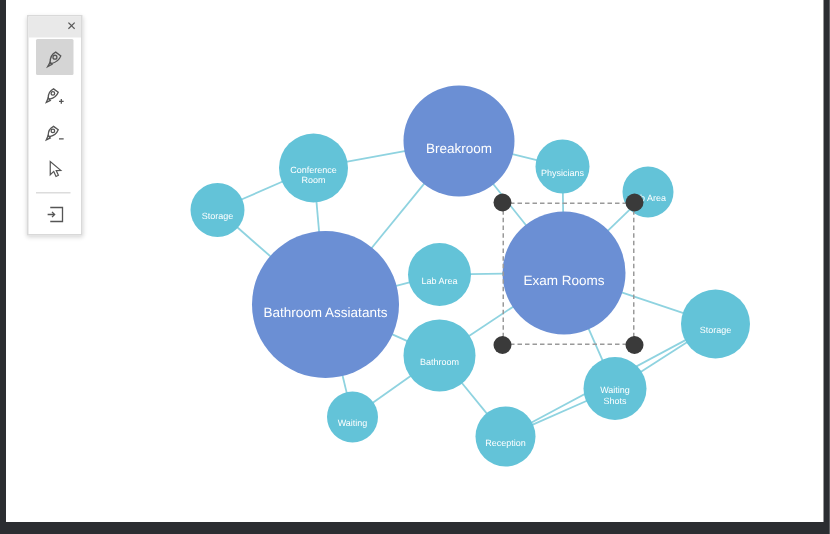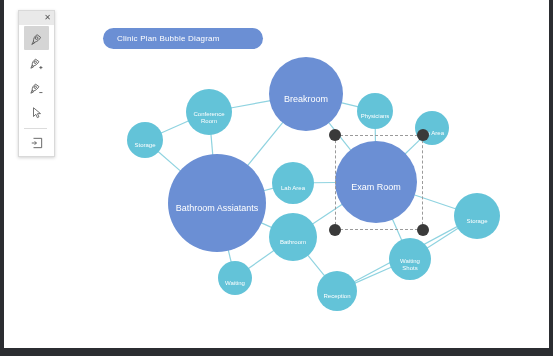--- a/index.html
+++ b/index.html
@@ -111,21 +111,21 @@
       </svg>
 
     <div id="bubbles">
         <div class="bubble big" style="left: 265px; top: 57px; width: 74px; height: 74px; font-size: 9px;">
           <span class="lbl">Breakroom</span>
         </div>
         <div class="bubble big" style="left: 164px; top: 154px; width: 98px; height: 98px; font-size: 9px;">
           <span class="lbl">Bathroom Assiatants</span>
         </div>
         <div class="bubble big" style="left: 331px; top: 141px; width: 82px; height: 82px; font-size: 9px;">
-          <span class="lbl">Exam Room</span>
+          <span class="lbl">Exam Rooms</span>
         </div>
         <div class="bubble small" style="left: 182px; top: 89px; width: 46px; height: 46px; font-size: 6px;">
           <span class="lbl">Conference Room</span>
         </div>
         <div class="bubble small" style="left: 123px; top: 122px; width: 36px; height: 36px; font-size: 6px;">
           <span class="lbl">Storage</span>
         </div>
         <div class="bubble small" style="left: 353px; top: 93px; width: 36px; height: 36px; font-size: 6px;">
           <span class="lbl">Physicians</span>
         </div>
@@ -153,23 +153,20 @@
       </div>
 
     <div id="selection" style="left: 331px; top: 135px; width: 88px; height: 95px;">
       <div id="sel-box"></div>
       <div class="handle h-tl"></div>
       <div class="handle h-tr"></div>
       <div class="handle h-bl"></div>
       <div class="handle h-br"></div>
     </div>
 
-    <div id="title-pill">
-      <span>Clinic Plan Bubble Diagram</span>
-    </div>
 
     <div id="toolbar">
       <div id="tb-head">
         <span id="tb-close">✕</span>
       </div>
       <div id="tb-items">
           <div class="tb-btn active" title="Pen Tool">
             <span>
               <svg width="15" height="15" viewBox="0 0 24 24" fill="none" stroke="#555" stroke-width="1.4">
                 <path d="M7 17 L4.5 21.5 L9 19 Z"></path>

